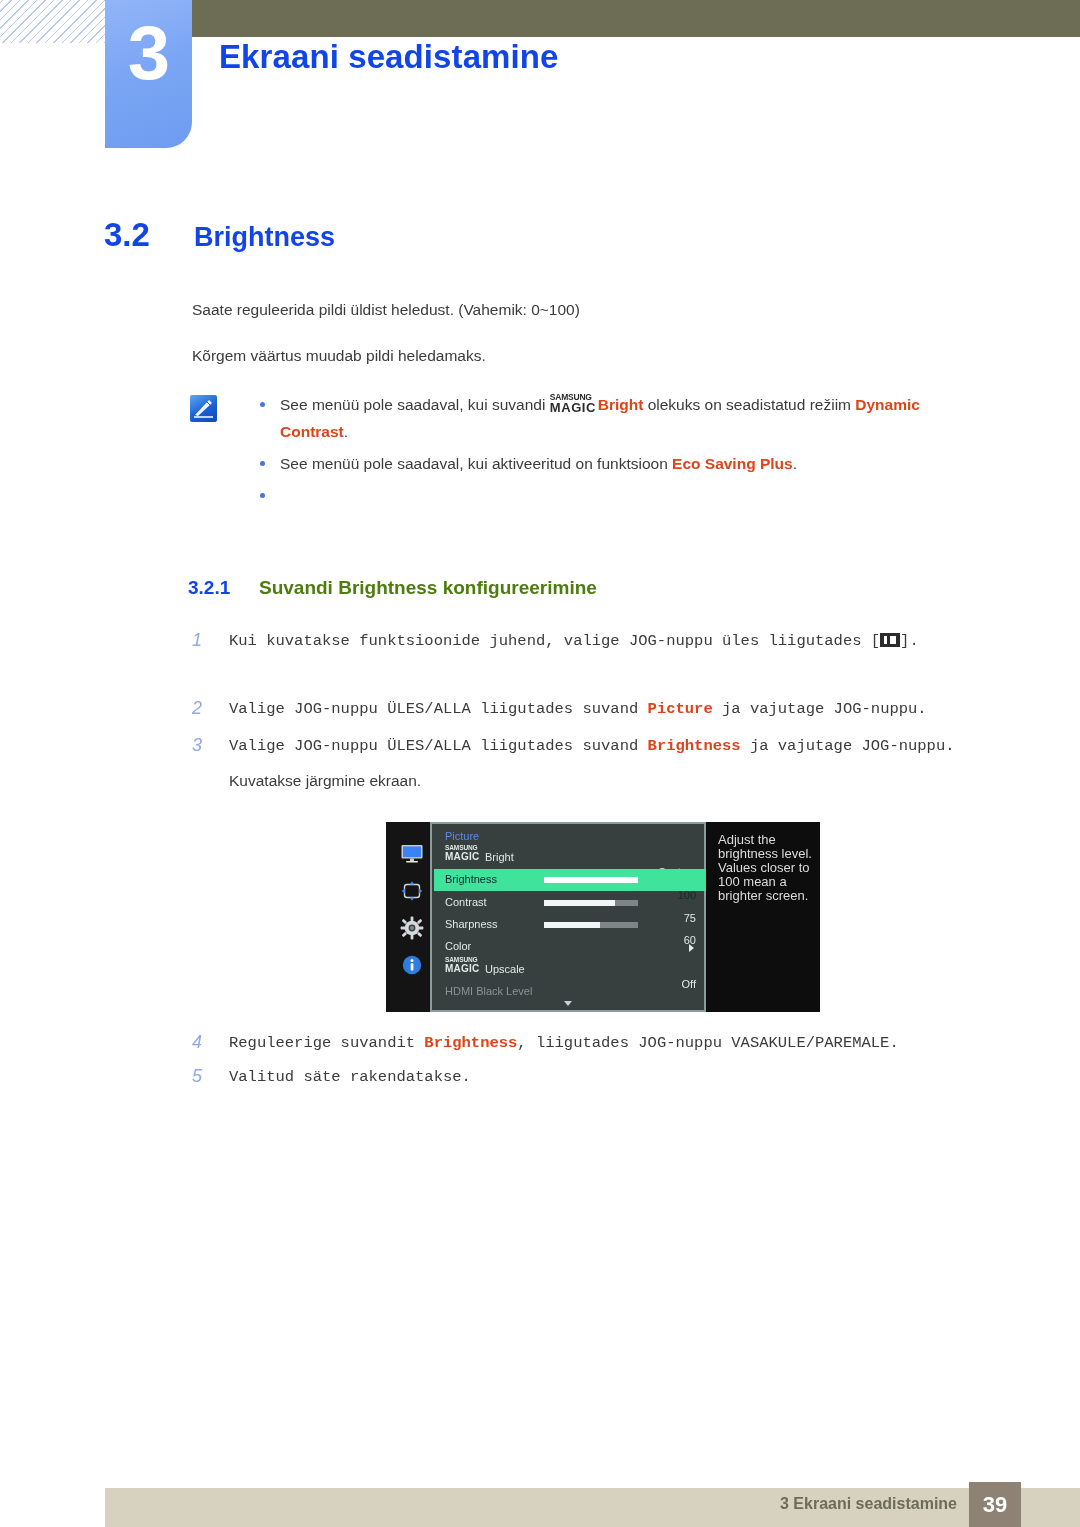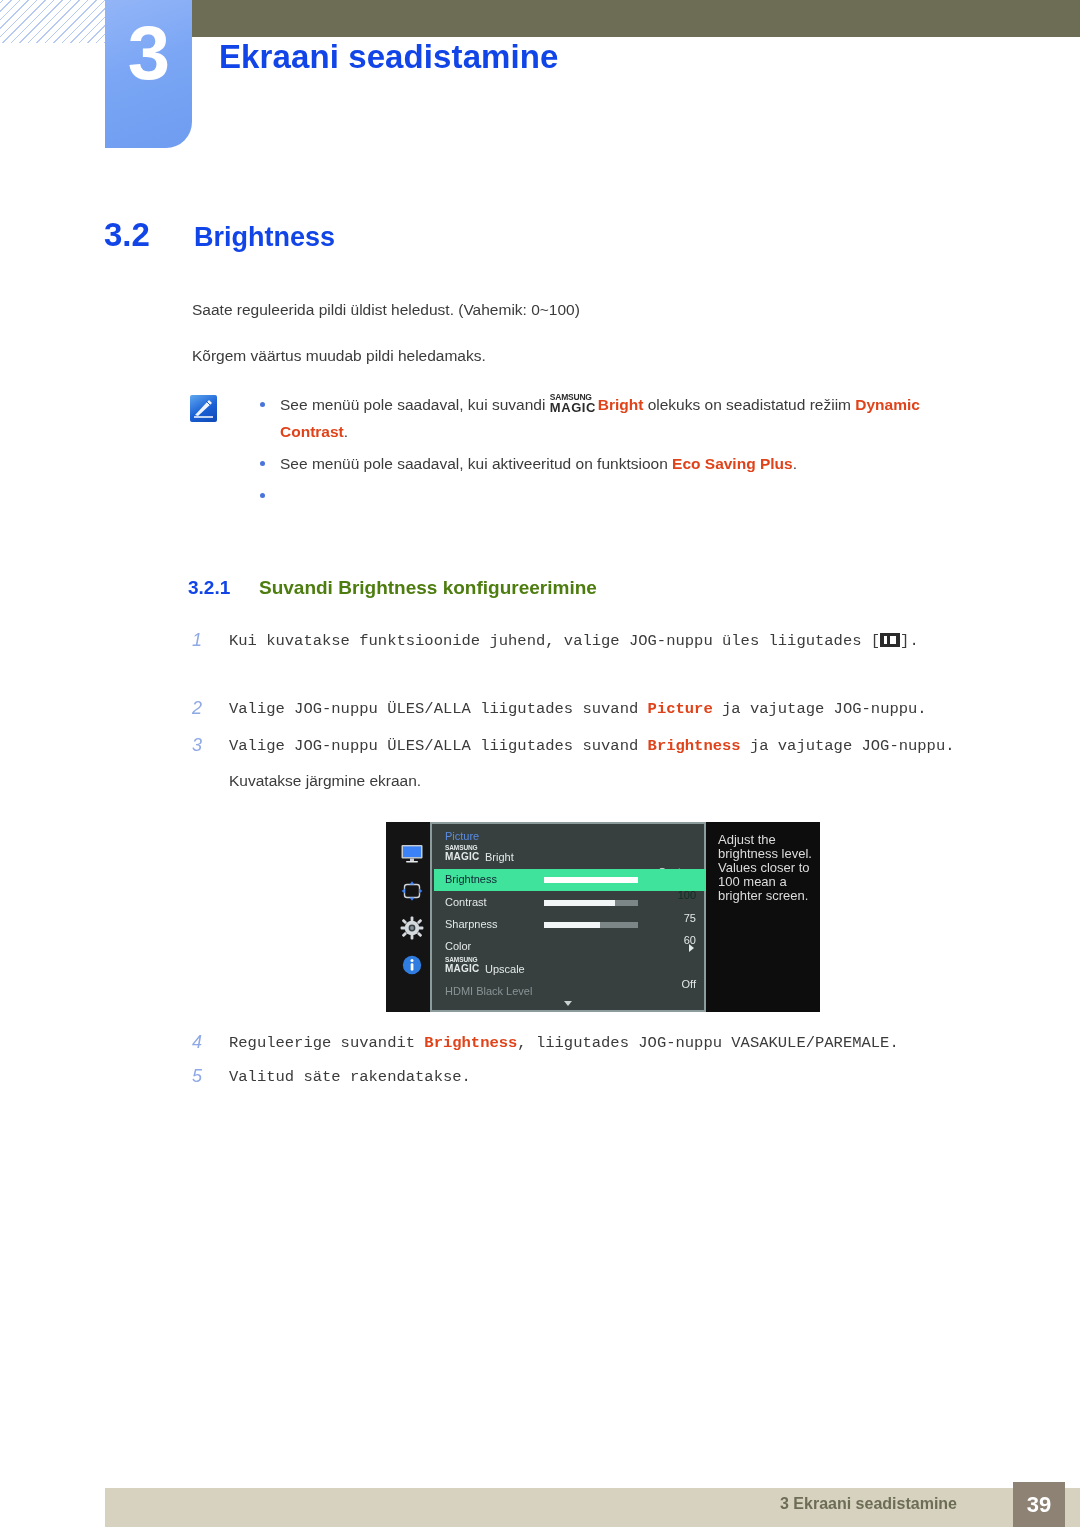--- a/index.html
+++ b/index.html
@@ -383,21 +383,20 @@
     position: absolute;
     left: 969px; top: 1482px;
     width: 52px; height: 45px;
     background: #8d8273;
     color: #ffffff;
     font-size: 22px;
     font-weight: bold;
     display: flex;
     align-items: center;
     justify-content: center;
-    margin-left: 44px;
   }
 </style>
 </head>
 <body>
 
 <div class="hatch"></div>
 <div class="olive-bar"></div>
 <div class="chap-box">
   <div class="chap-num">3</div>
 </div>

